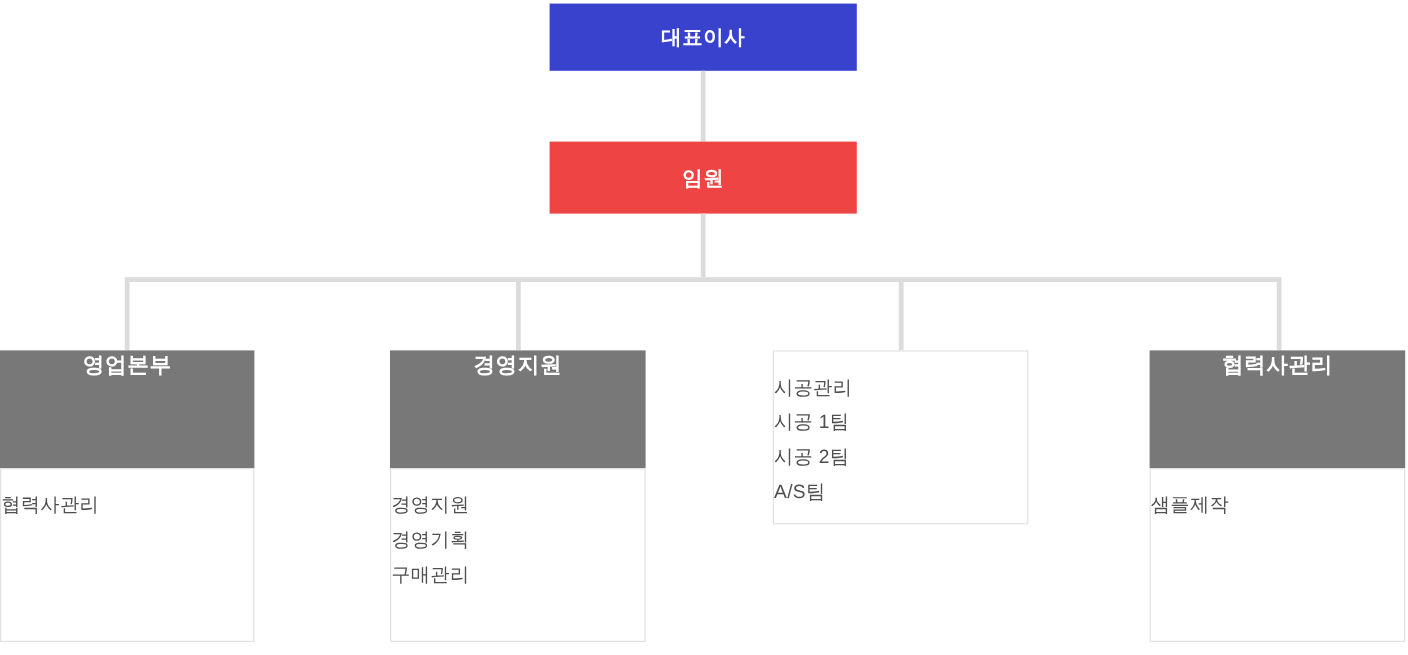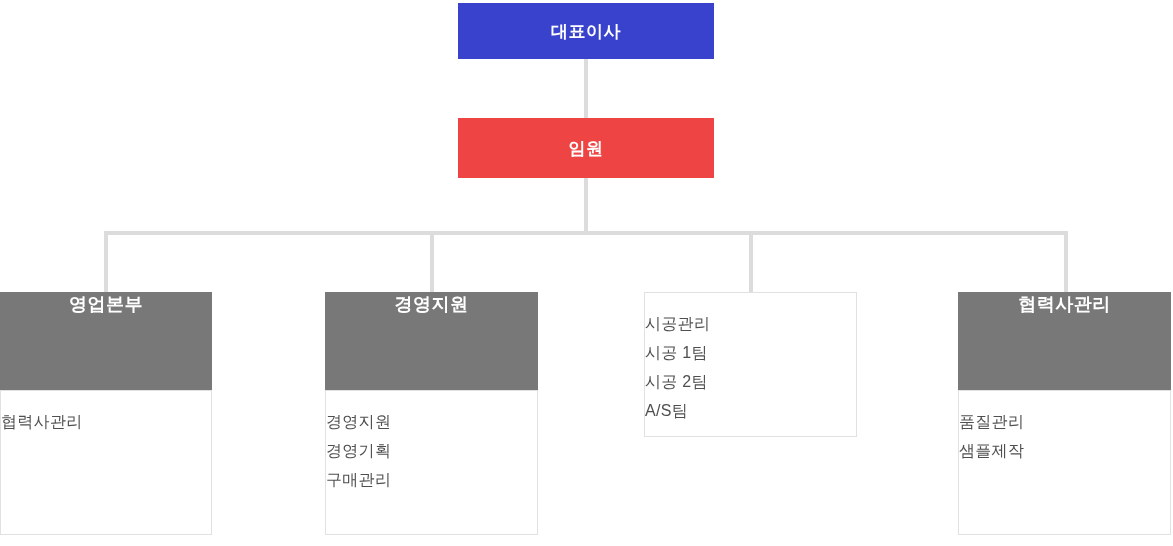--- a/index.html
+++ b/index.html
@@ -134,18 +134,17 @@
       <div class="team">시공 2팀</div>
       <div class="team">A/S팀</div>
     </div>
   </div>
 
   <div class="dept dept-4">
     <div class="dept-header">
       <span>협력사관리</span>
     </div>
     <div class="dept-body">
-      <div class="team">품질관리</div>
       <div class="team">샘플제작</div>
     </div>
   </div>
 
 </div>
 
 </body></html>

